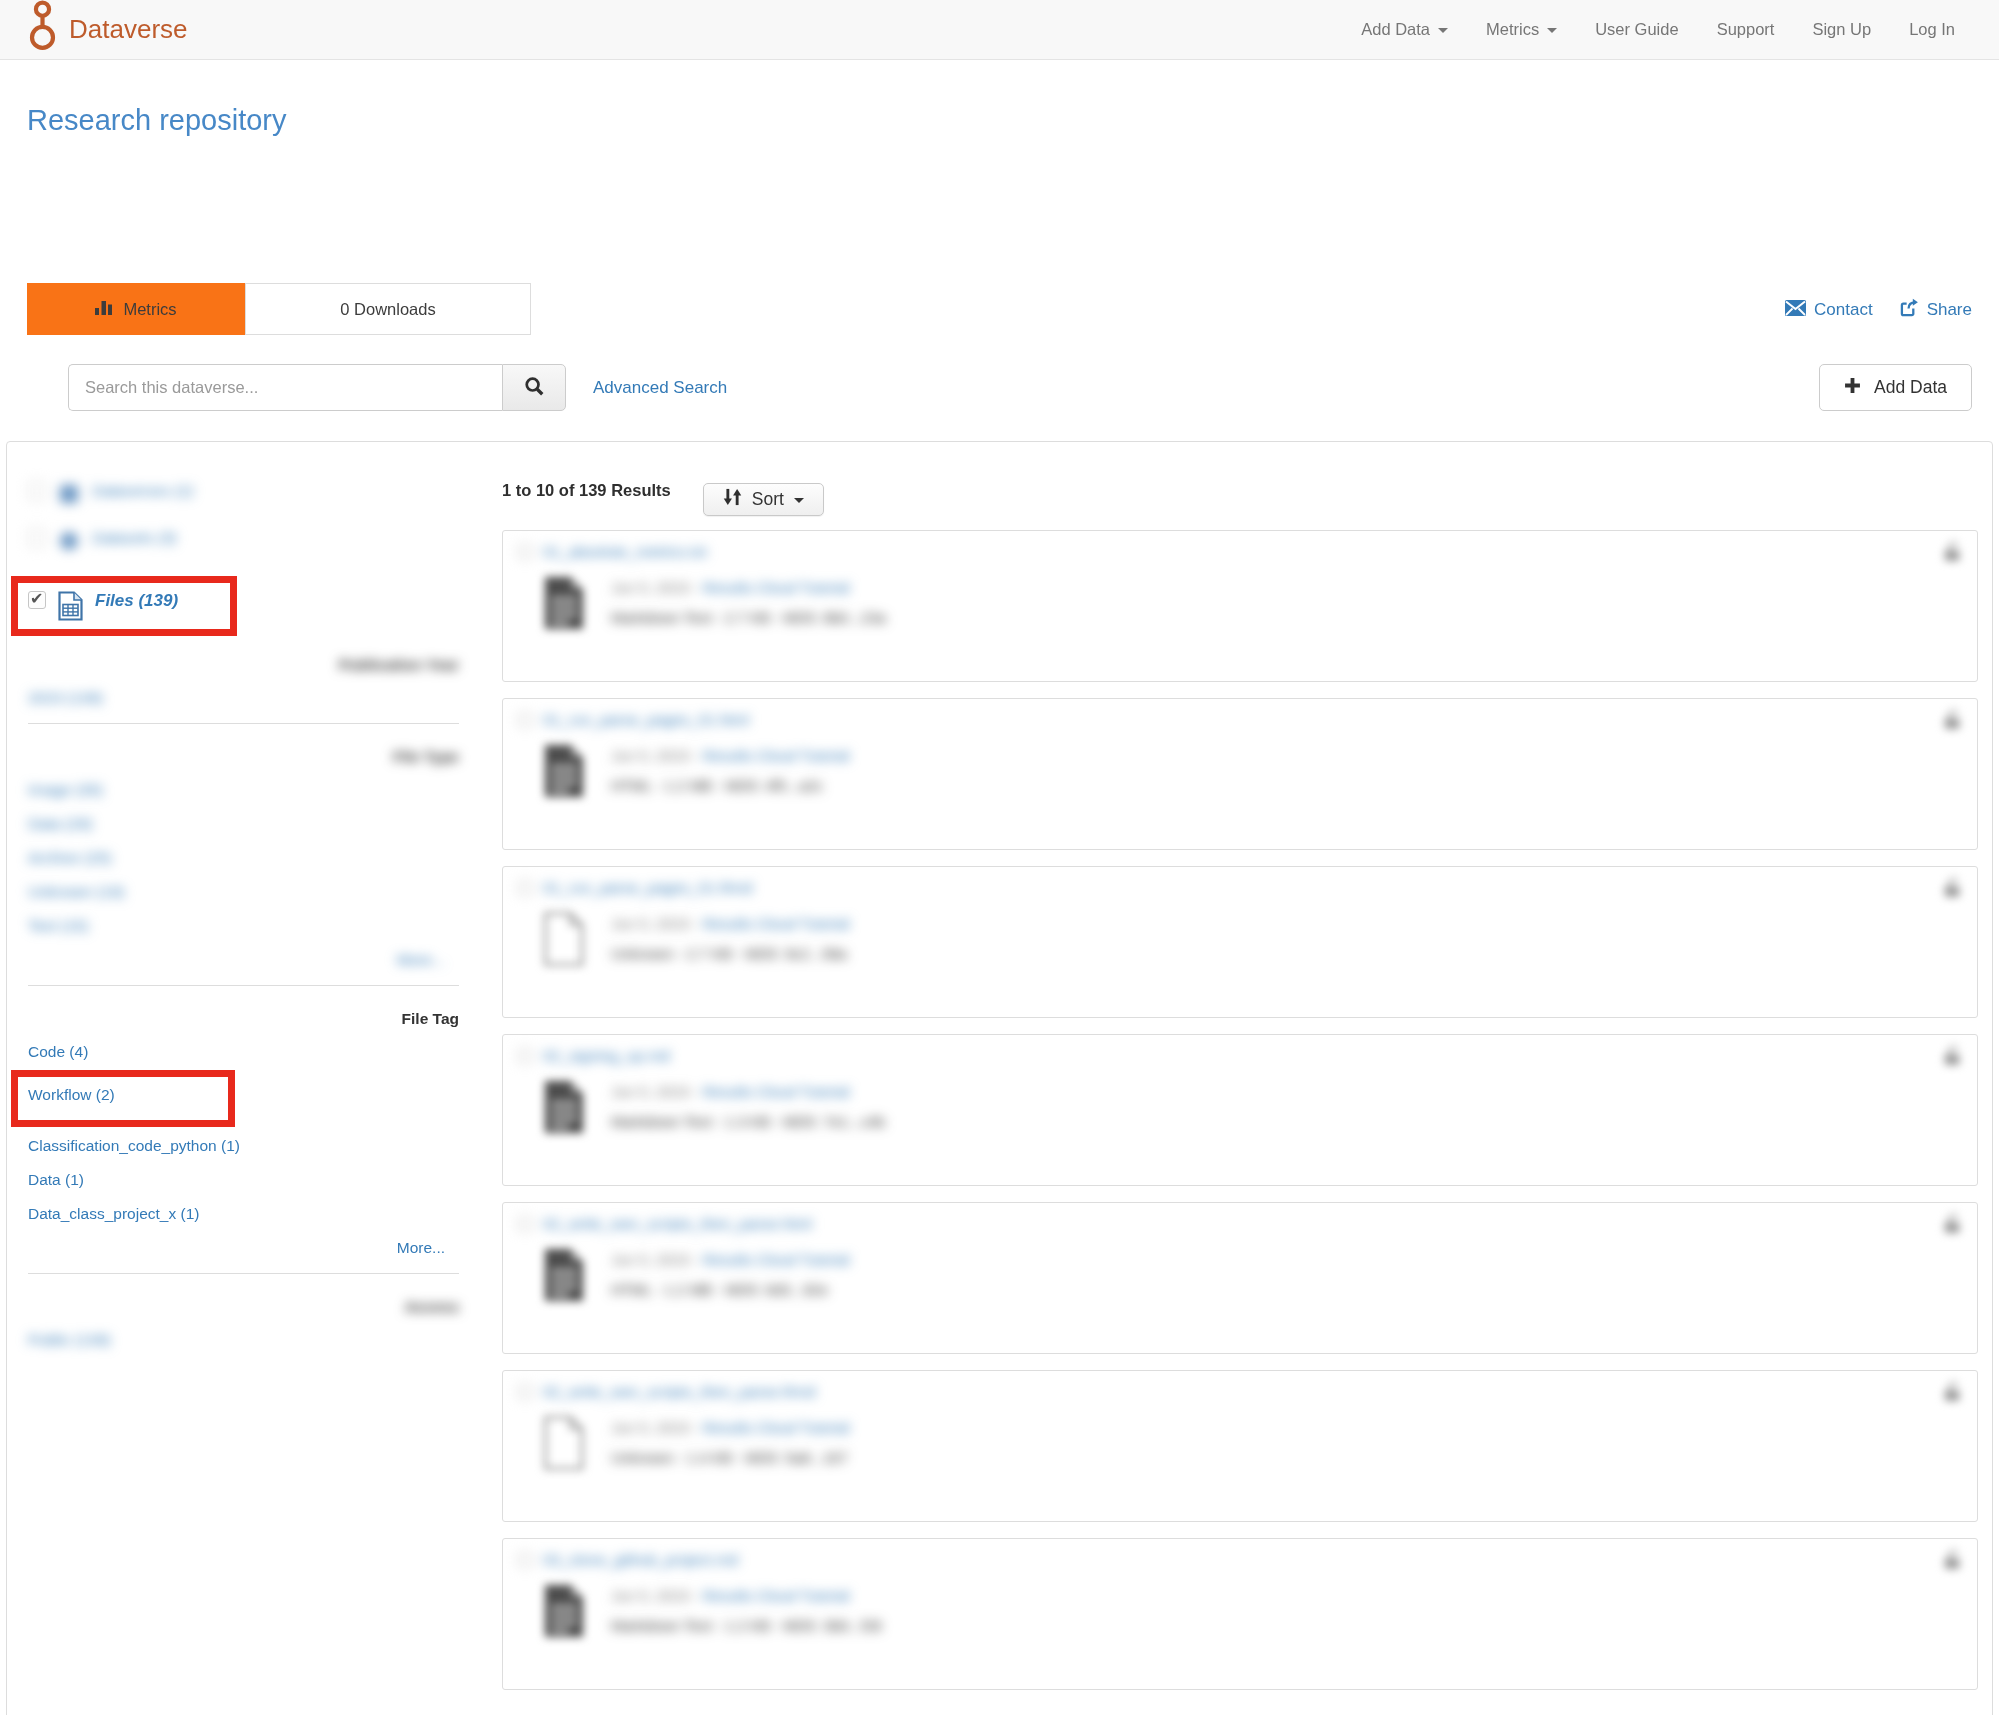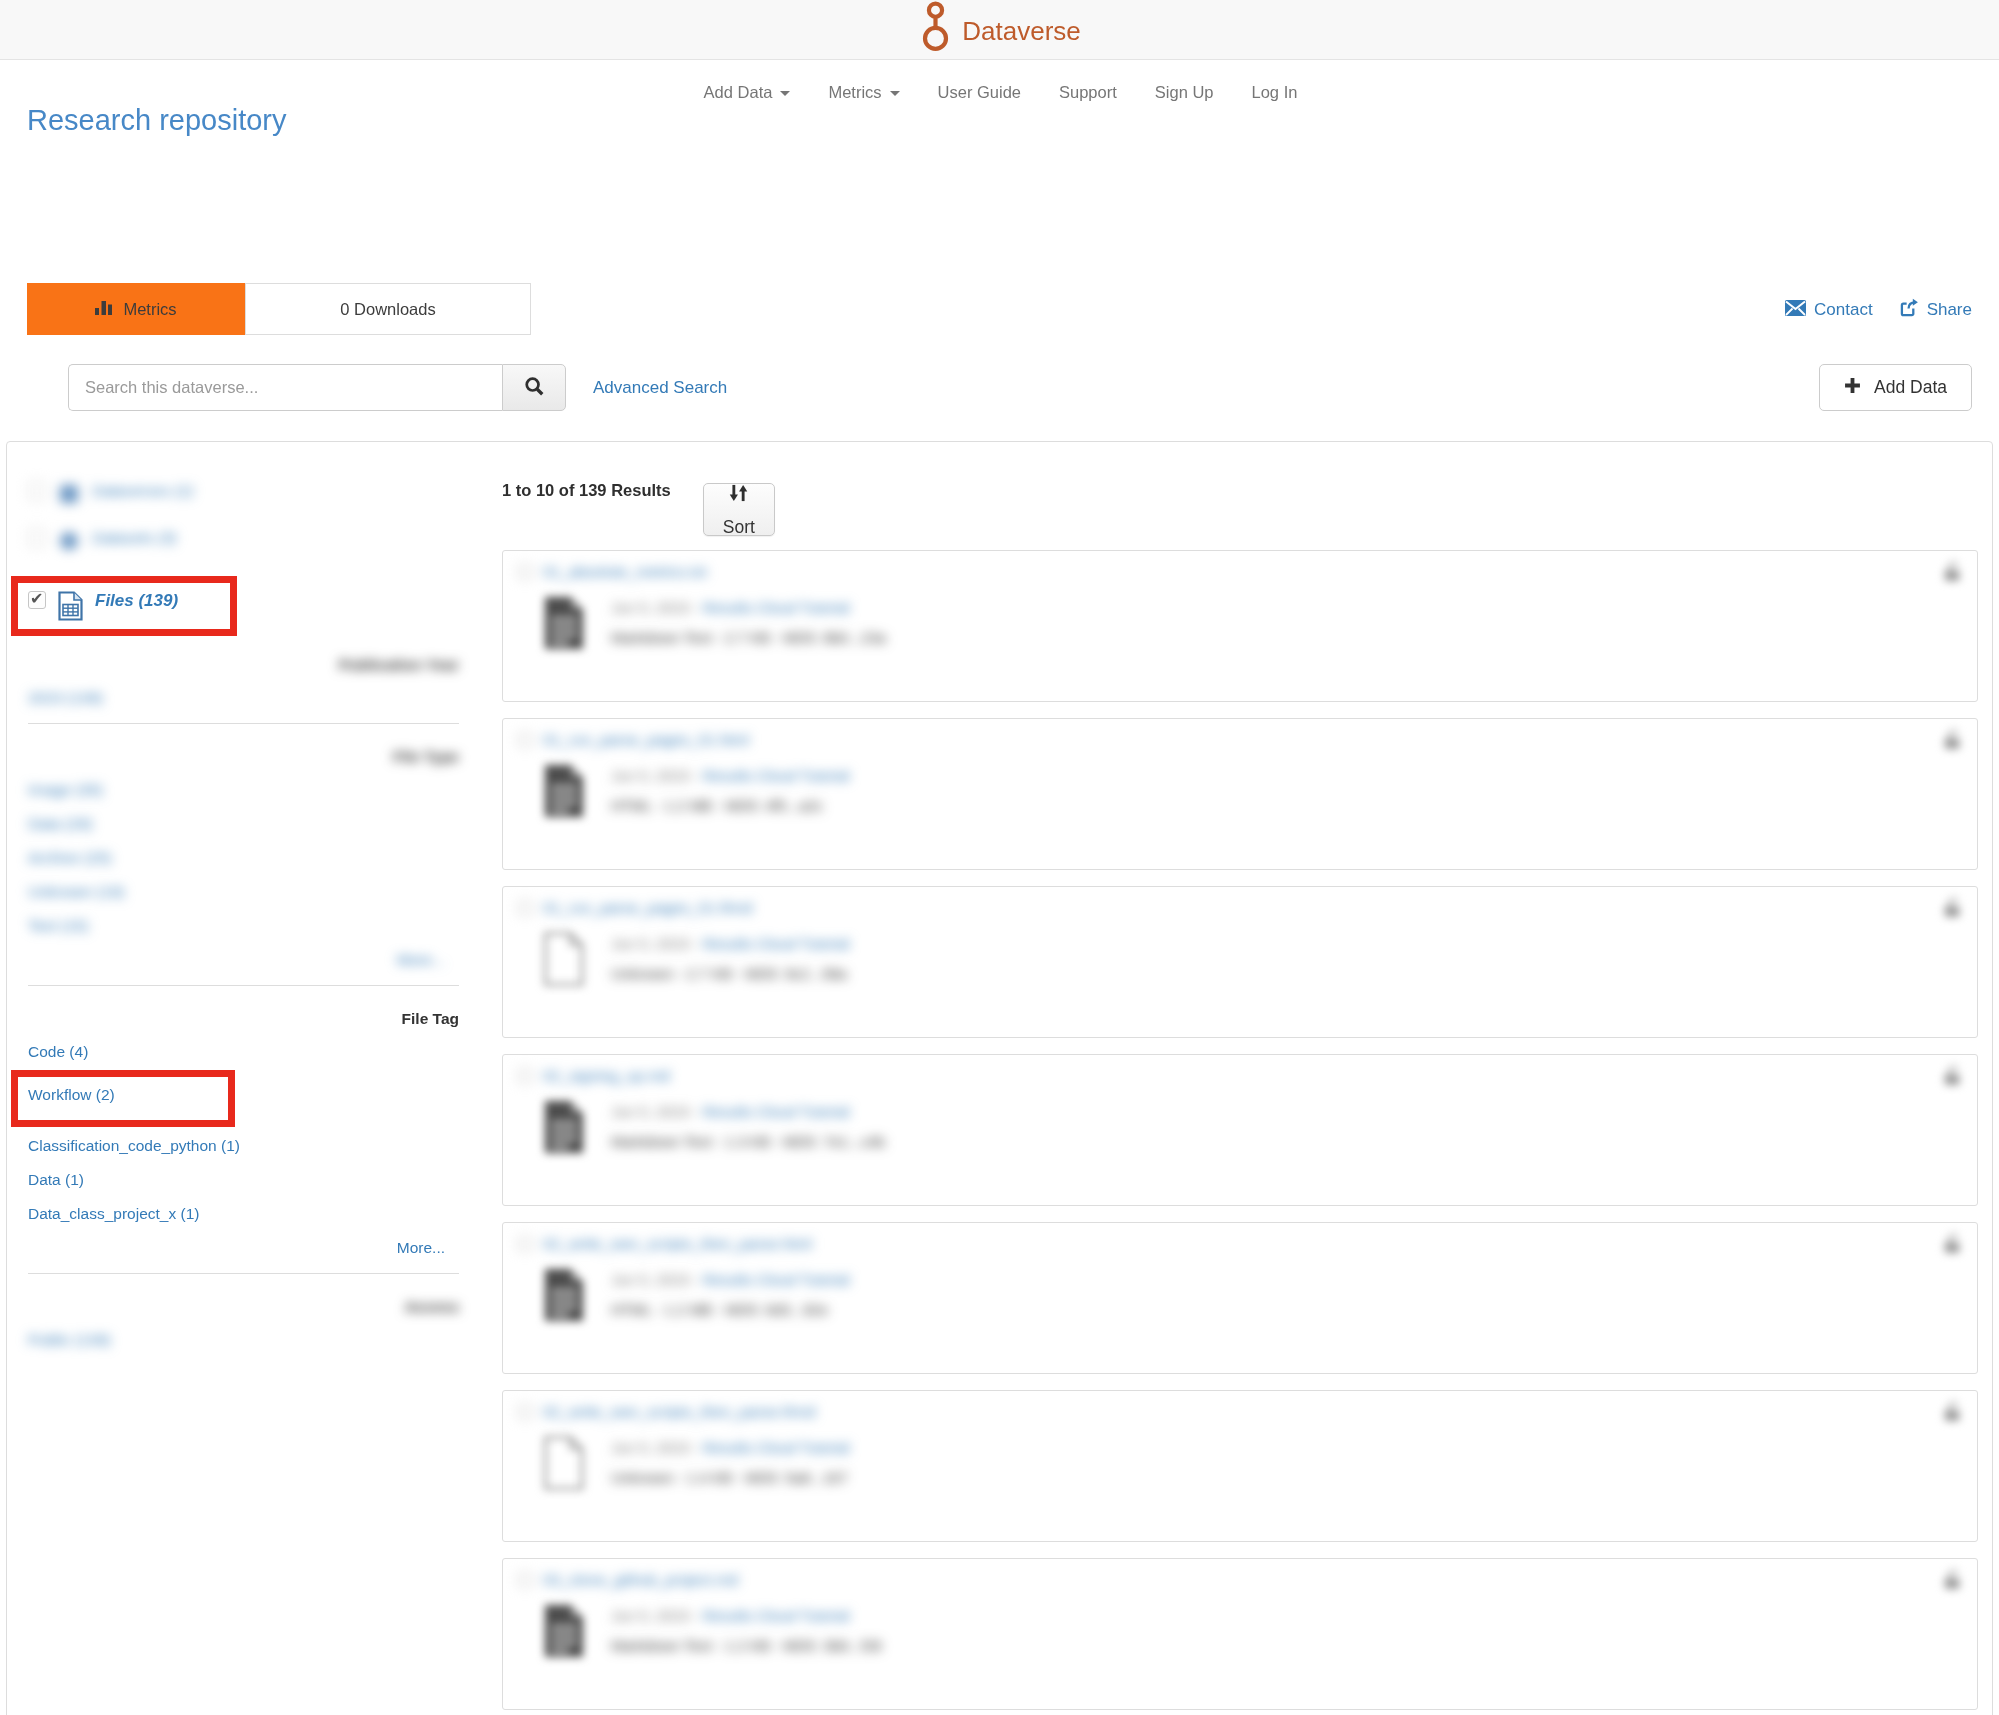--- a/index.html
+++ b/index.html
@@ -10,21 +10,20 @@
     font-family:"Liberation Sans","DejaVu Sans",sans-serif;
     font-size:15px;
   }
   a { text-decoration:none; cursor:pointer; }
 
   
   .navbar {
     height:60px; background:#f8f8f8; border-bottom:1px solid #e4e4e4;
     display:flex; justify-content:space-between; align-items:center;
     padding:0 25px 0 27px;
-    flex-direction:column;
   }
   .brand { display:flex; align-items:center; gap:11px; color:#be5b2b; font-size:26px; cursor:pointer; }
   .nav { display:flex; list-style:none; margin:0; padding:0; }
   .nav li {
     padding:0 19px; font-size:16.5px; color:#767676; cursor:pointer;
     display:flex; align-items:center; gap:8px; height:60px;
   }
   .caret {
     width:0; height:0; display:inline-block;
     border-left:5px solid transparent; border-right:5px solid transparent;
@@ -93,25 +92,24 @@
   .facet-divider { border:none; border-top:1px solid #ddd; margin:16px 0 24px; }
   .red-box-tag {
     border:7px solid #e8291c; width:224px; padding:8px 8px 8px 10px; margin:-6px 0 9px -17px;
   }
   .red-box-tag .facet-link { margin-bottom:8px; }
 
   
   .results-header { display:flex; justify-content:flex-start; align-items:flex-start; margin-bottom:14px;gap:32px; }
   .count { font-weight:bold; font-size:16.5px; padding-top:8px; color:#2f2f2f; }
   .sort-btn {
-    margin-top:10px; height:53px; padding:0 19px; border:1px solid #c9c9c9; border-radius:5px;
+    margin-top:10px; height:33px; padding:0 19px; border:1px solid #c9c9c9; border-radius:5px;
     background:linear-gradient(#fdfdfd,#efefef); font-size:17.5px; color:#333;
     display:flex; align-items:center; gap:10px; cursor:pointer; font-family:inherit;
     box-shadow:0 1px 1px rgba(0,0,0,.06);
-    flex-direction:column;
   }
   .sort-btn .caret { border-top-color:#333; }
 
   .card {
     position:relative; border:1px solid #ddd; border-radius:3px; background:#fff;
     height:152px; margin-bottom:16px; padding:12px 15px; overflow:hidden;
   }
   .card-title-row { display:flex; align-items:center; gap:11px; }
   .card-cb { width:14px; height:14px; border:1px solid #a9a9a9; border-radius:2px; background:#fff; flex:none; cursor:pointer; }
   .card-title { color:#337ab7; font-size:15.5px; }

